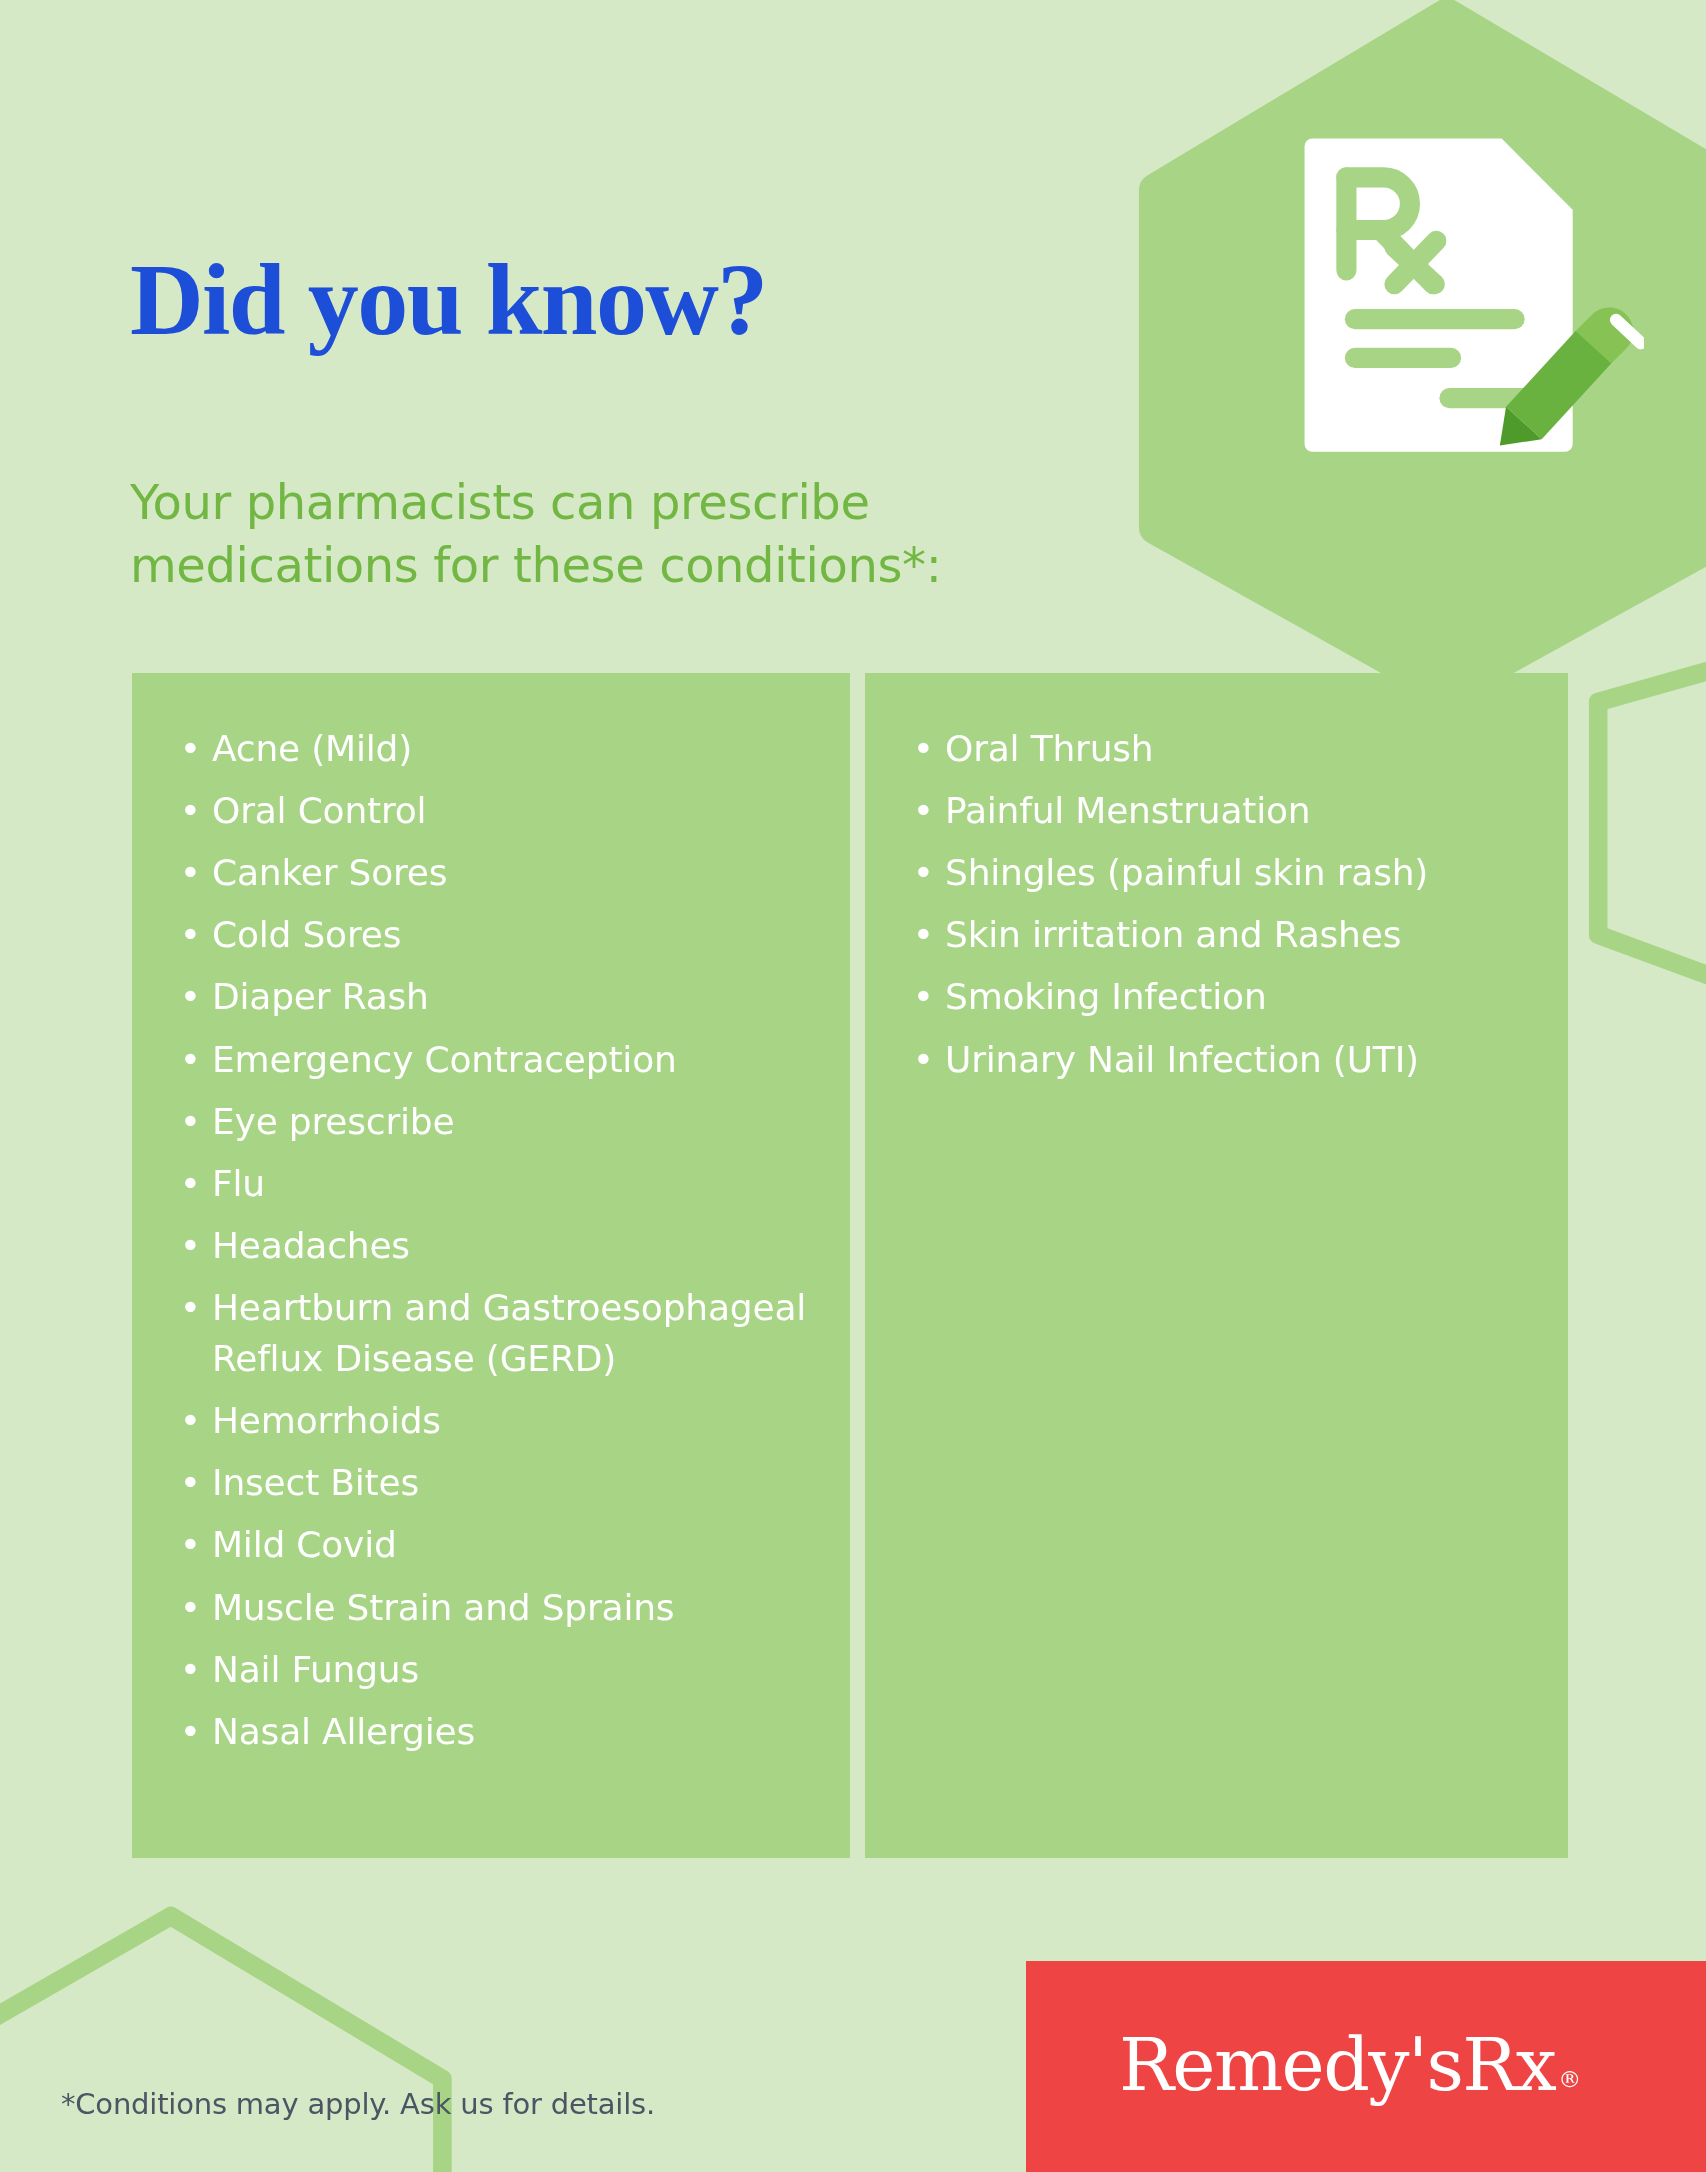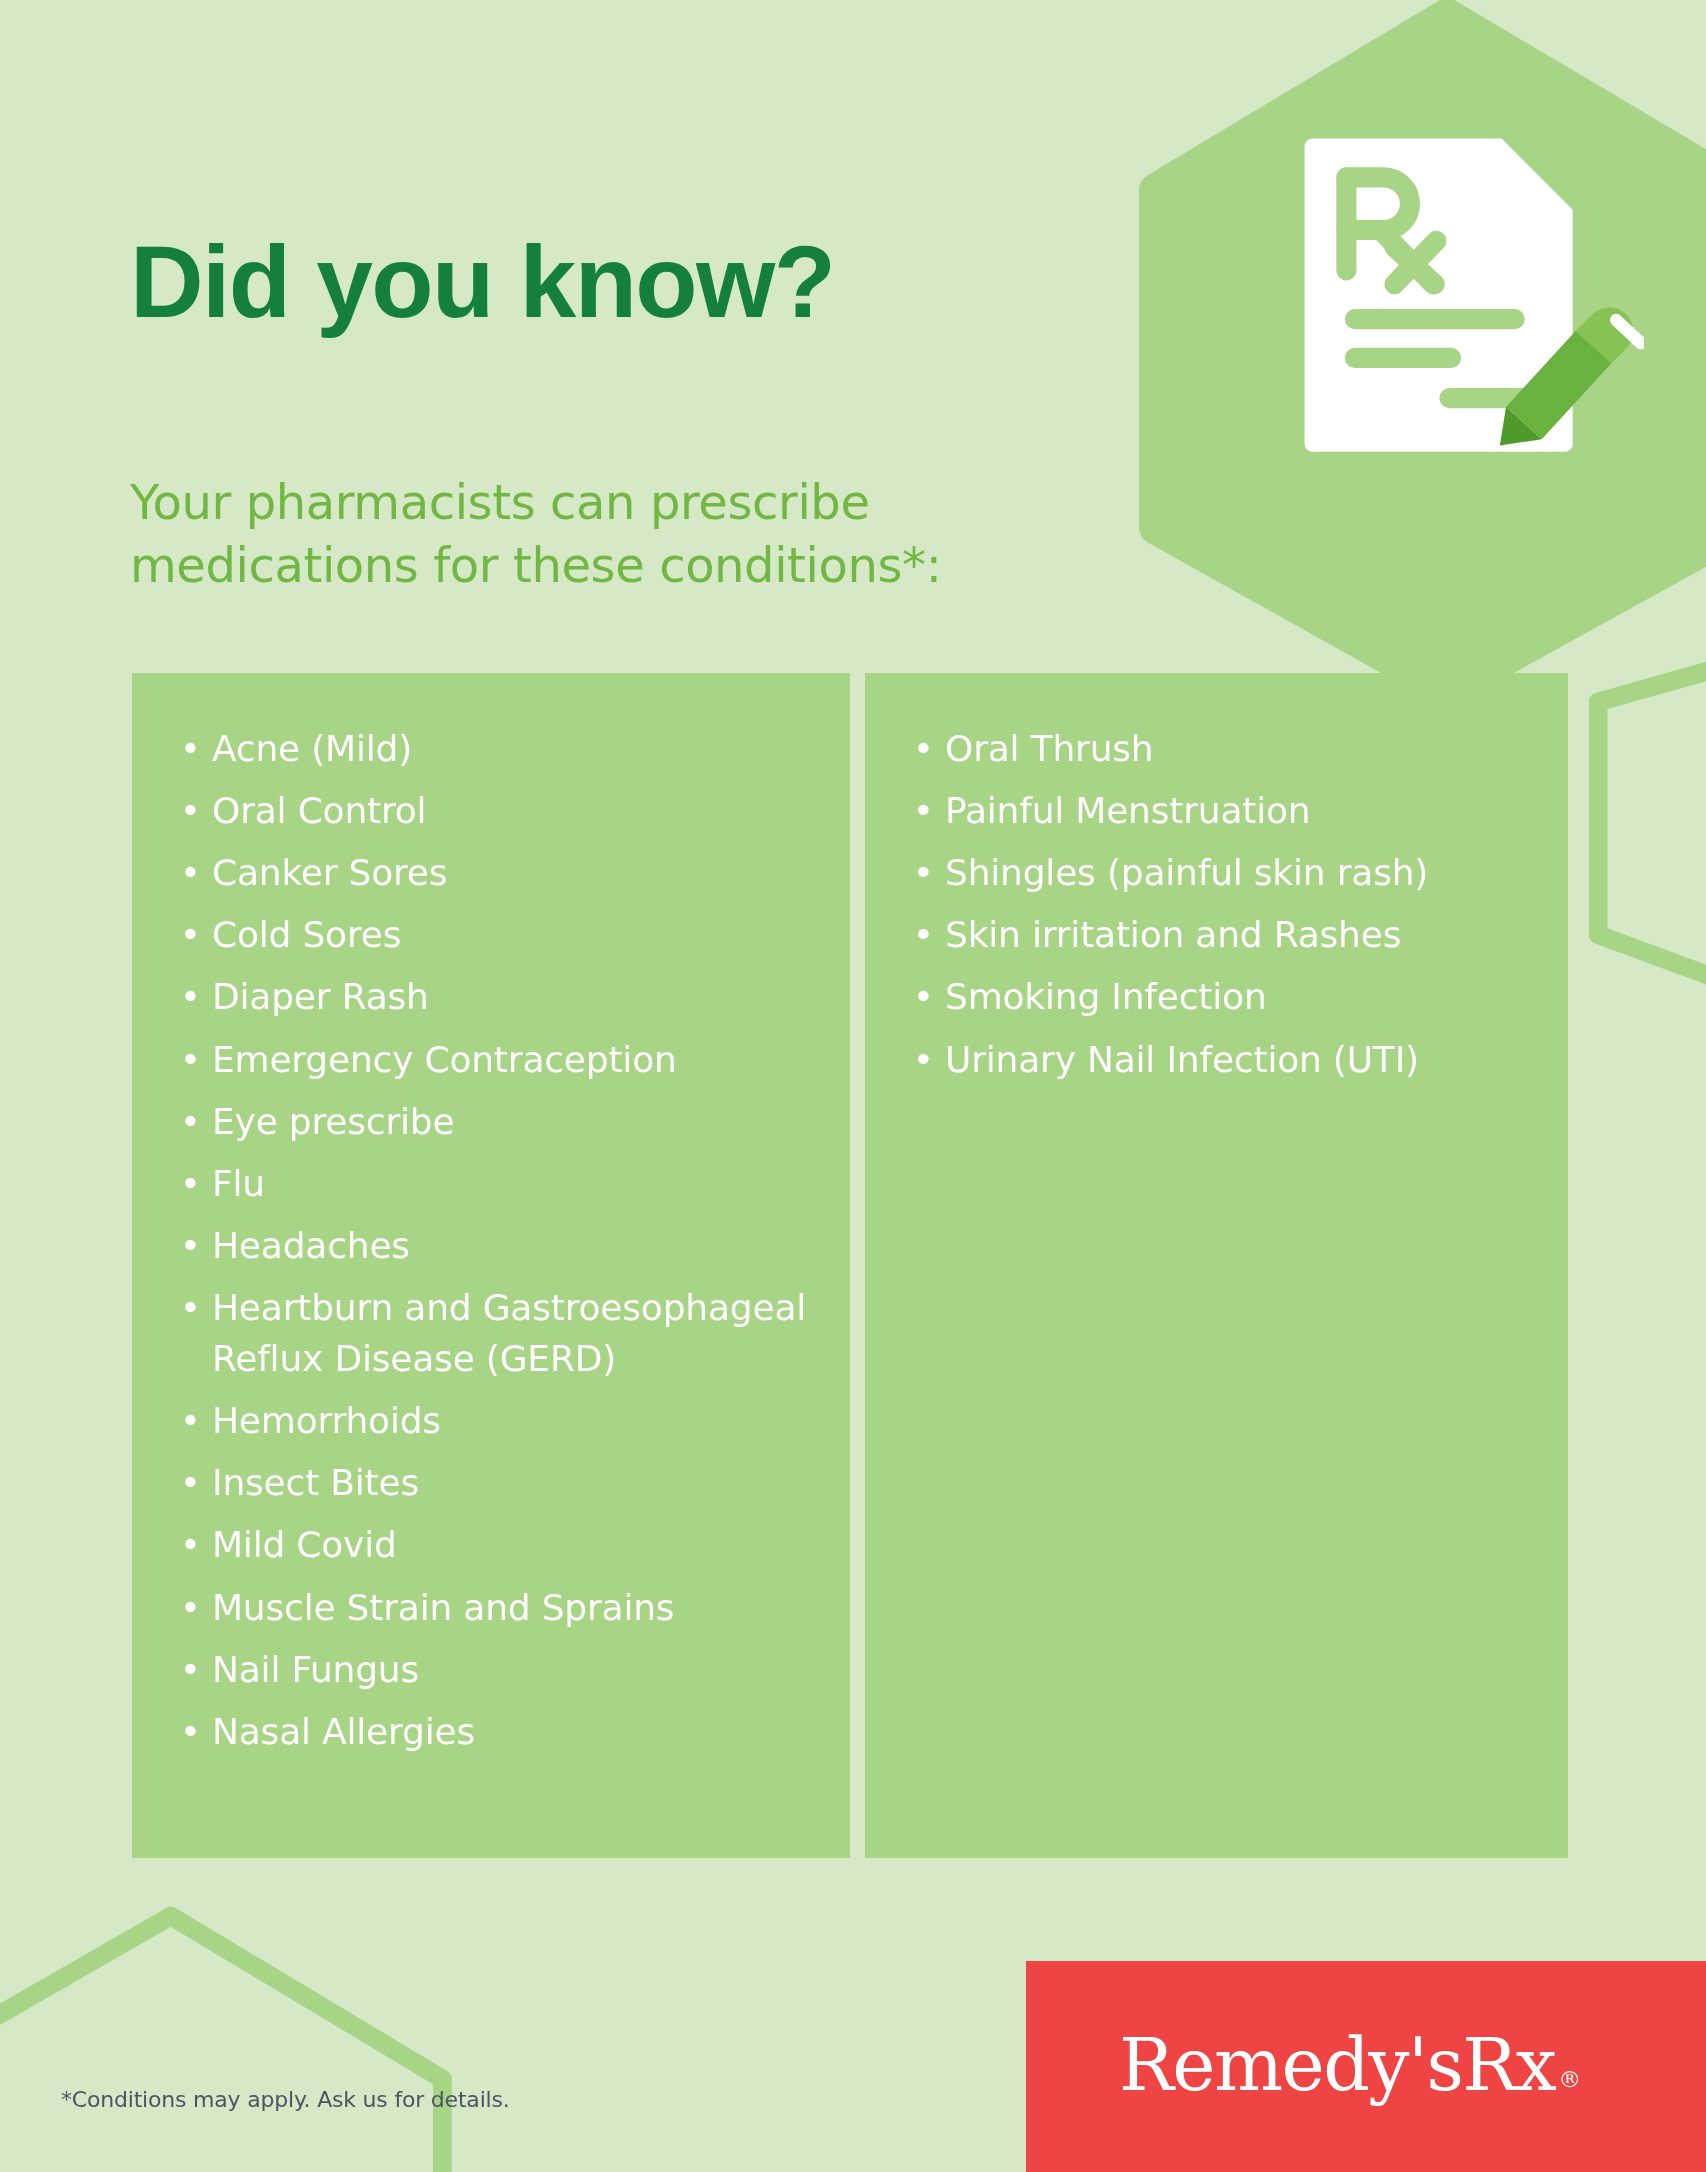--- a/index.html
+++ b/index.html
@@ -10,27 +10,27 @@
     overflow:hidden;
     position:relative;
   }
   .poster{position:absolute;inset:0;width:1707px;height:2172px;overflow:hidden;}
 
   
   .deco{position:absolute;inset:0;width:1707px;height:2172px;pointer-events:none;}
 
   
   .headline{
-    position:absolute;left:130px;top:163px;
-    font-family:Liberation Sans, sans-serif;
+    position:absolute;left:130px;top:181px;
+    font-family:Liberation Serif, serif;
     font-weight:700;
     font-size:102px;
     line-height:1.0;
     letter-spacing:-1.6px;
-    color:#15803d;
+    color:#1d4ed8;
     white-space:nowrap;
   }
   .subhead{
     position:absolute;left:130px;top:431px;
     font-family:"DejaVu Sans", sans-serif;
     font-weight:400;
     font-size:48px;
     line-height:1.32;
     letter-spacing:-0.4px;
     color:#72b744;
@@ -65,21 +65,21 @@
   .list li .bullet{
     position:absolute;left:4.7px;top:0;
     font-size:36px;line-height:1.42;
     color:#ffffff;
   }
 
   
   .footnote{
     position:absolute;left:61px;top:2087px;
     font-family:"DejaVu Sans", sans-serif;
-    font-size:22px;
+    font-size:29px;
     color:#4b5563;
     letter-spacing:-0.2px;
     white-space:nowrap;
   }
 
   
   .logo-bar{
     position:absolute;left:1026px;top:1961px;
     width:680px;height:212px;
     background:#ef4444;

